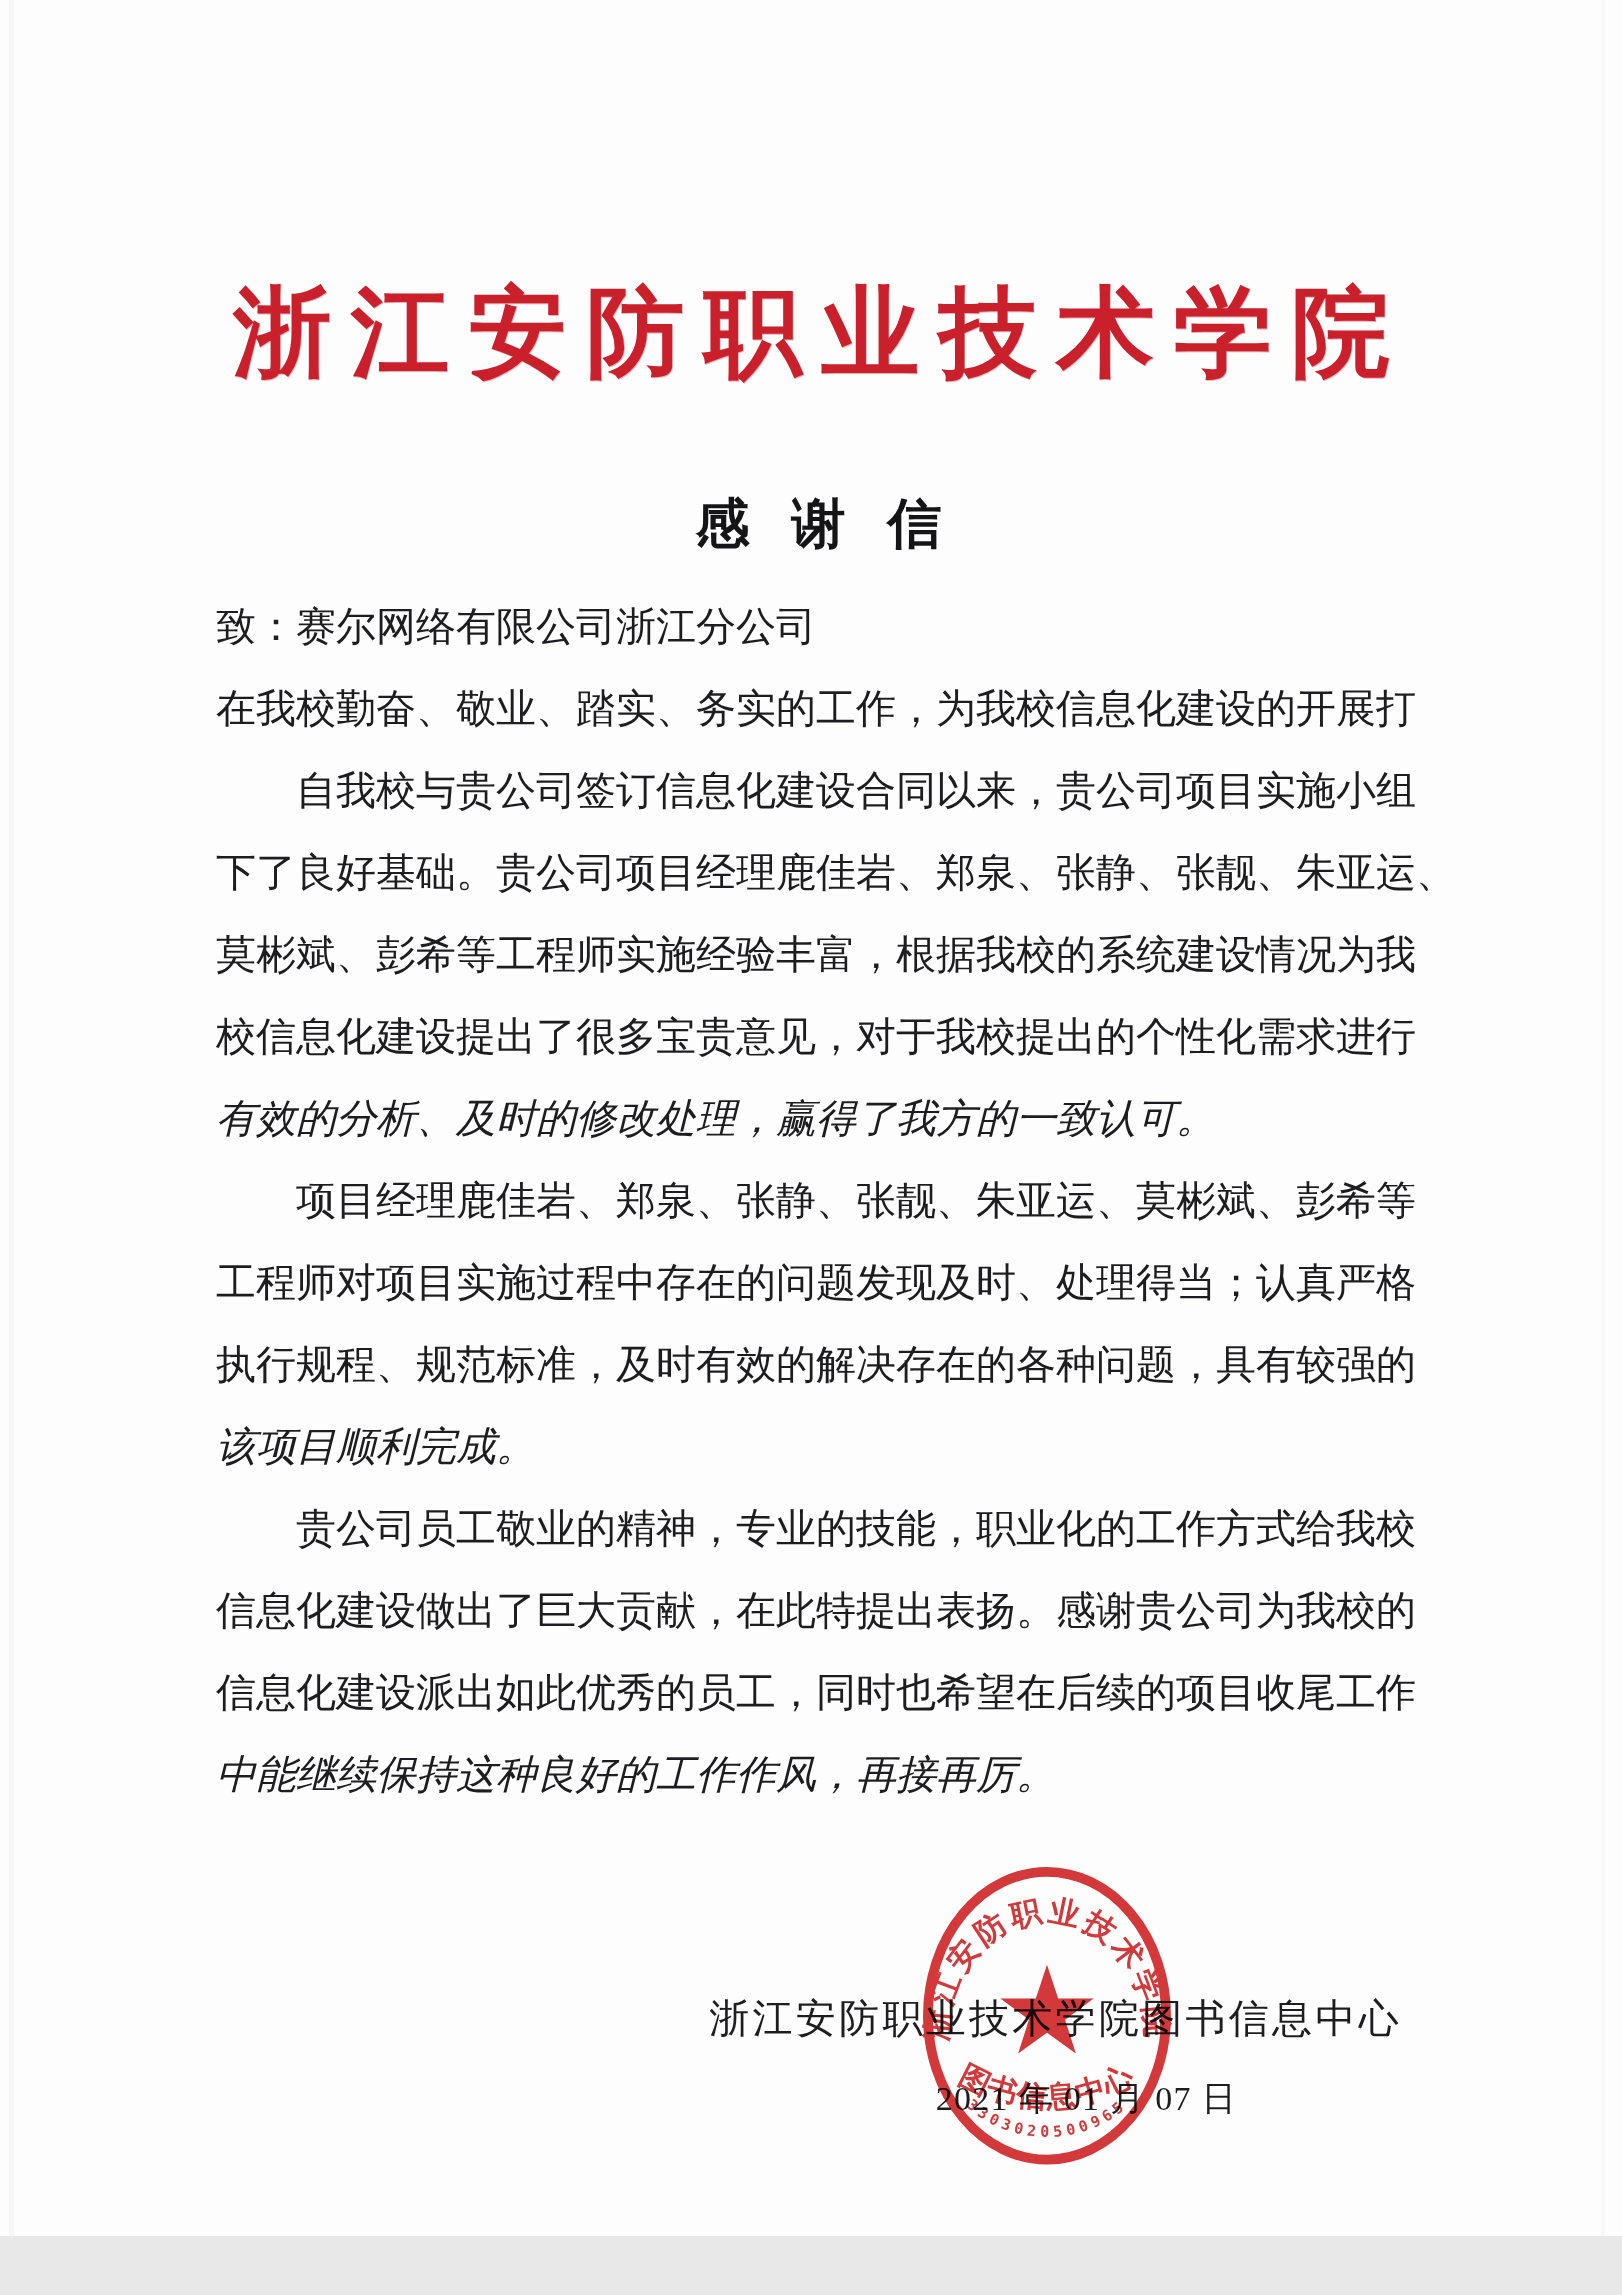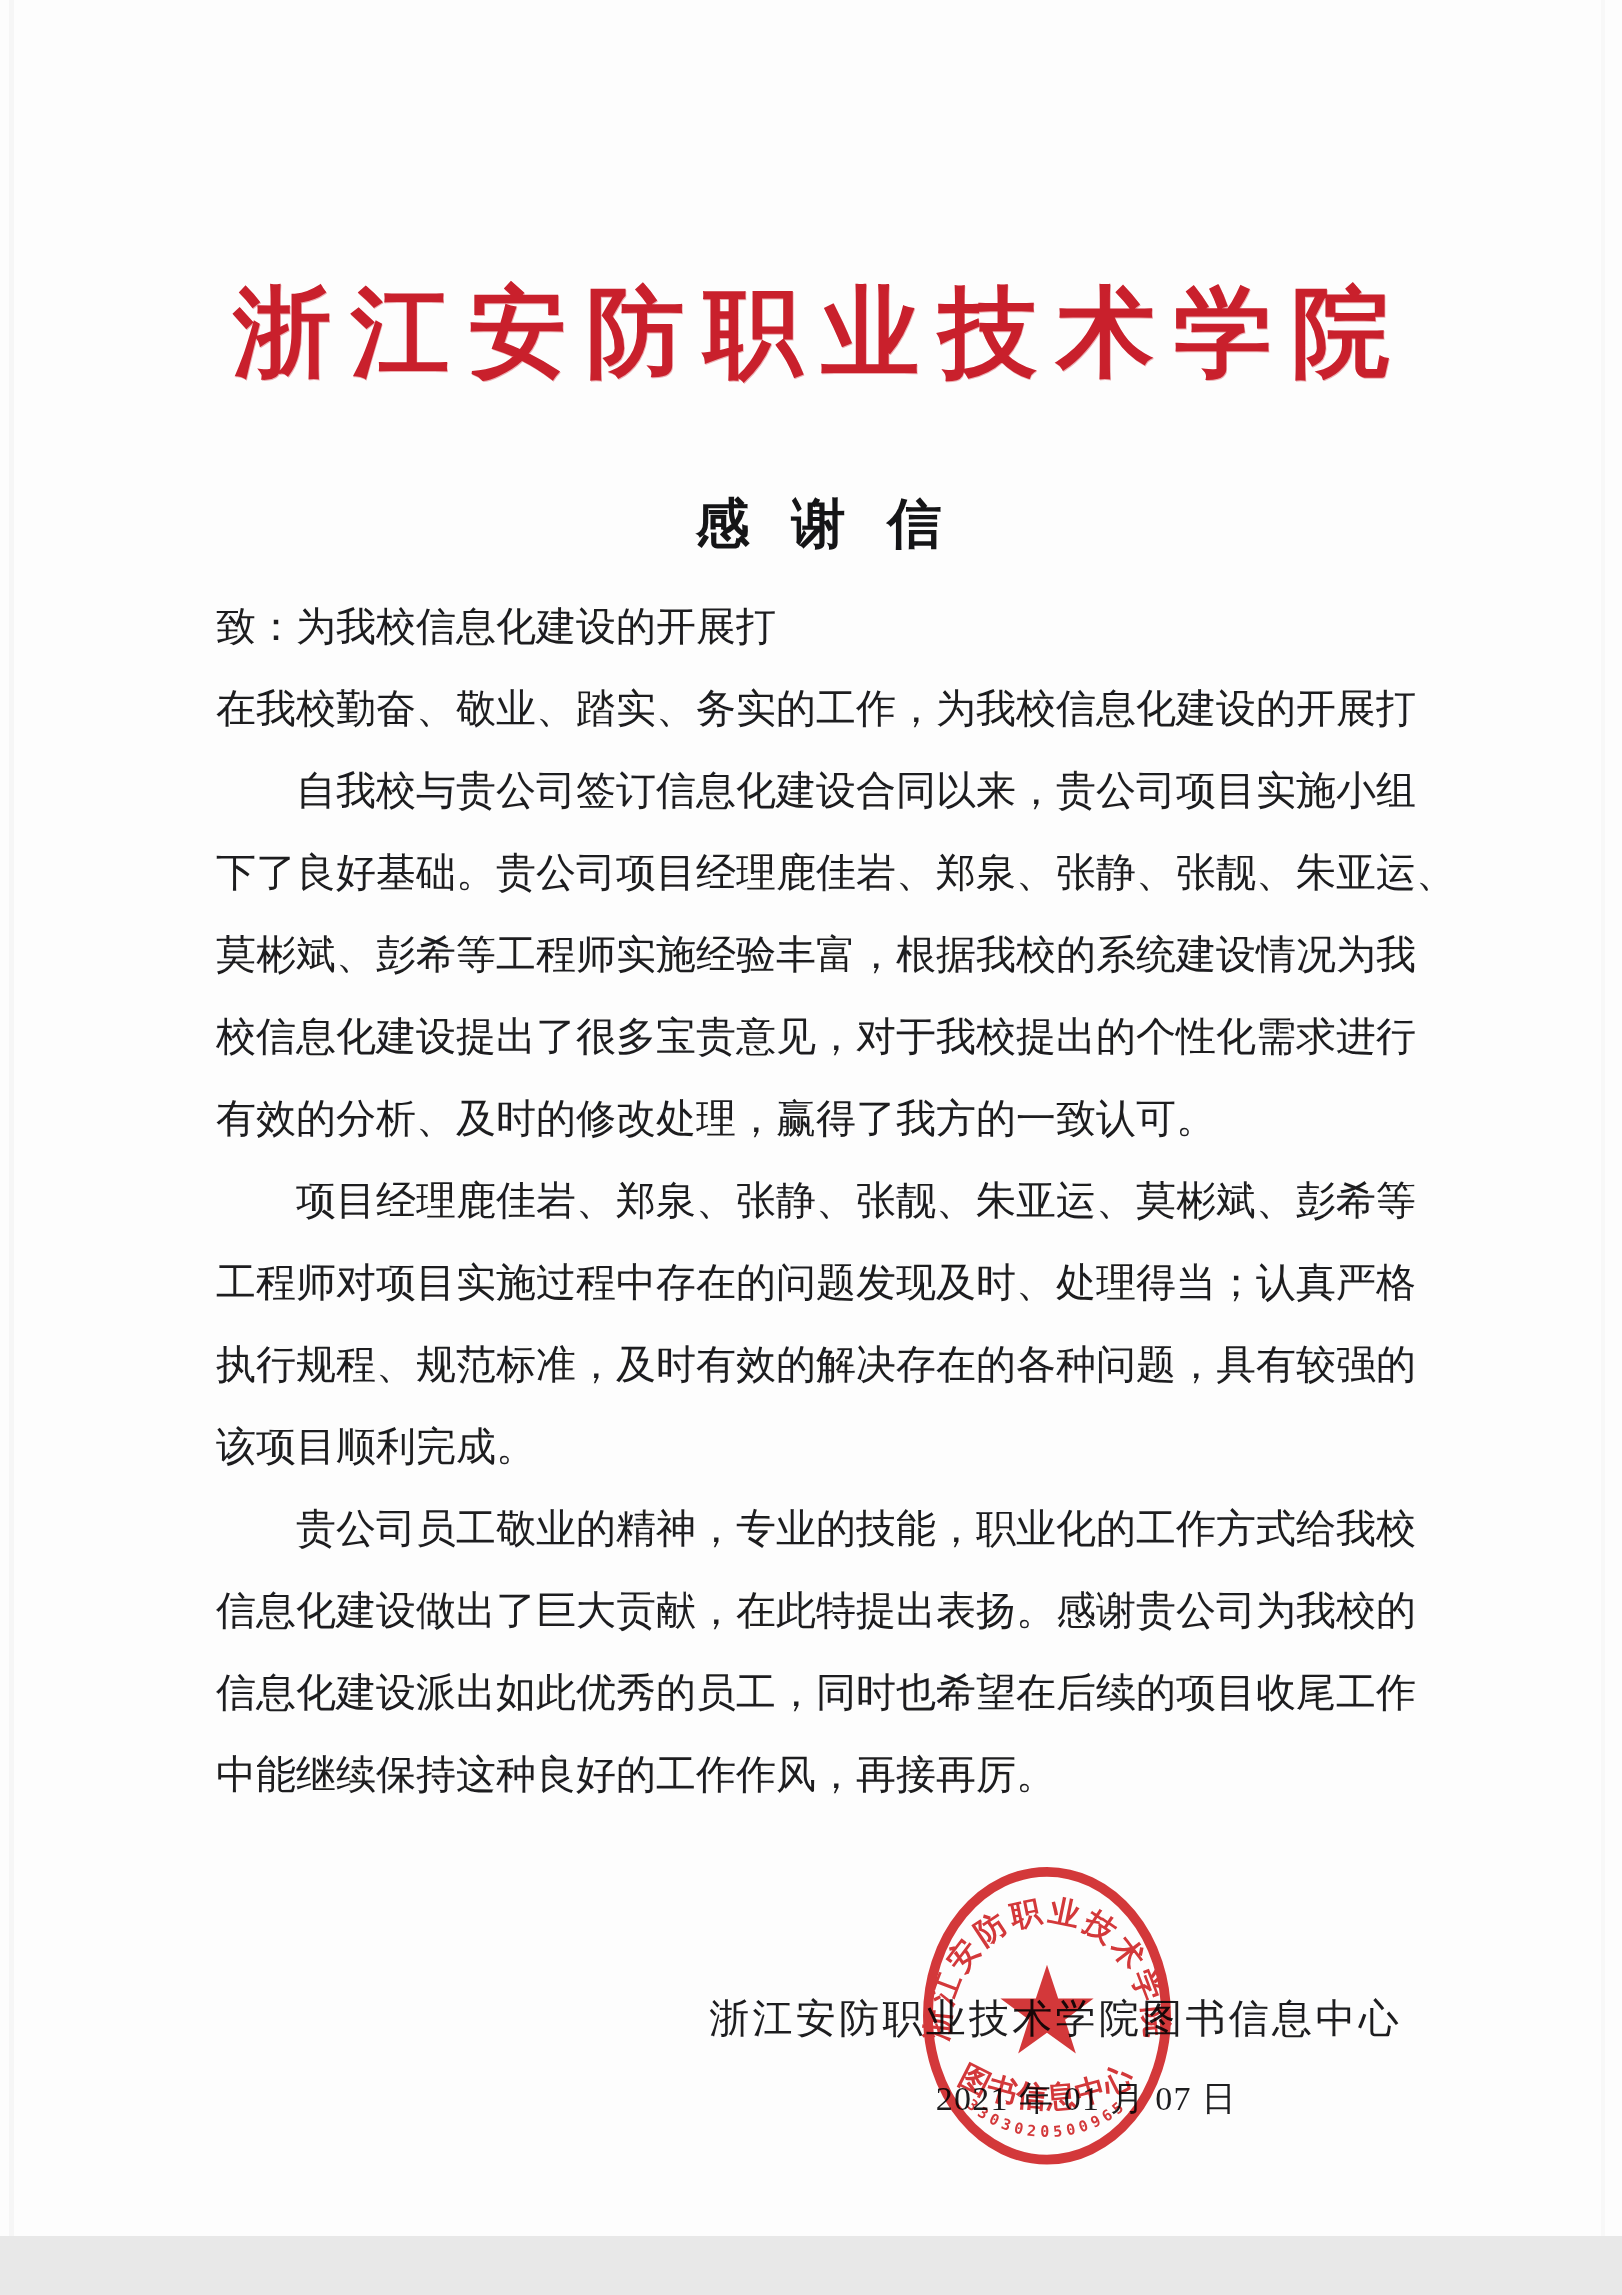--- a/index.html
+++ b/index.html
@@ -44,21 +44,21 @@
     position:absolute;left:216px;top:586px;width:1197px;
     font-size:40px;line-height:82px;
     color:var(--body-text);
   }
   .line{
     text-align:justify;
     text-align-last:justify;
     height:82px;overflow:visible;white-space:nowrap;
   }
   .line.p-first{text-indent:80px;}
-  .line.p-last{text-align-last:left;}
+  .line.p-last{text-align-last:left;font-style:italic;}
   .salutation{text-align-last:left;}
   .signature{
     position:absolute;top:1996px;right:221px;
     font-size:40px;line-height:46px;letter-spacing:3.3px;
     color:var(--body-text);white-space:nowrap;
   }
   .date{
     position:absolute;top:2078px;right:386px;
     font-size:34px;line-height:41px;letter-spacing:1.3px;
     color:var(--body-text);white-space:nowrap;
@@ -84,21 +84,21 @@
 
 <div class="page">
   <div class="streak left"></div>
   <div class="streak right"></div>
 
   <div class="letterhead">浙江安防职业技术学院</div>
 
   <div class="title">感谢信</div>
 
   <div class="body-block">
-    <div class="line salutation">致：为我校信息化建设的开展打</div>
+    <div class="line salutation">致：赛尔网络有限公司浙江分公司</div>
     <div>
         <div class="line">在我校勤奋、敬业、踏实、务实的工作，为我校信息化建设的开展打</div>
         <div class="line p-first">自我校与贵公司签订信息化建设合同以来，贵公司项目实施小组</div>
         <div class="line">下了良好基础。贵公司项目经理鹿佳岩、郑泉、张静、张靓、朱亚运、</div>
         <div class="line">莫彬斌、彭希等工程师实施经验丰富，根据我校的系统建设情况为我</div>
         <div class="line">校信息化建设提出了很多宝贵意见，对于我校提出的个性化需求进行</div>
         <div class="line p-last">有效的分析、及时的修改处理，赢得了我方的一致认可。</div>
         <div class="line p-first">项目经理鹿佳岩、郑泉、张静、张靓、朱亚运、莫彬斌、彭希等</div>
         <div class="line">工程师对项目实施过程中存在的问题发现及时、处理得当；认真严格</div>
         <div class="line">执行规程、规范标准，及时有效的解决存在的各种问题，具有较强的</div>

